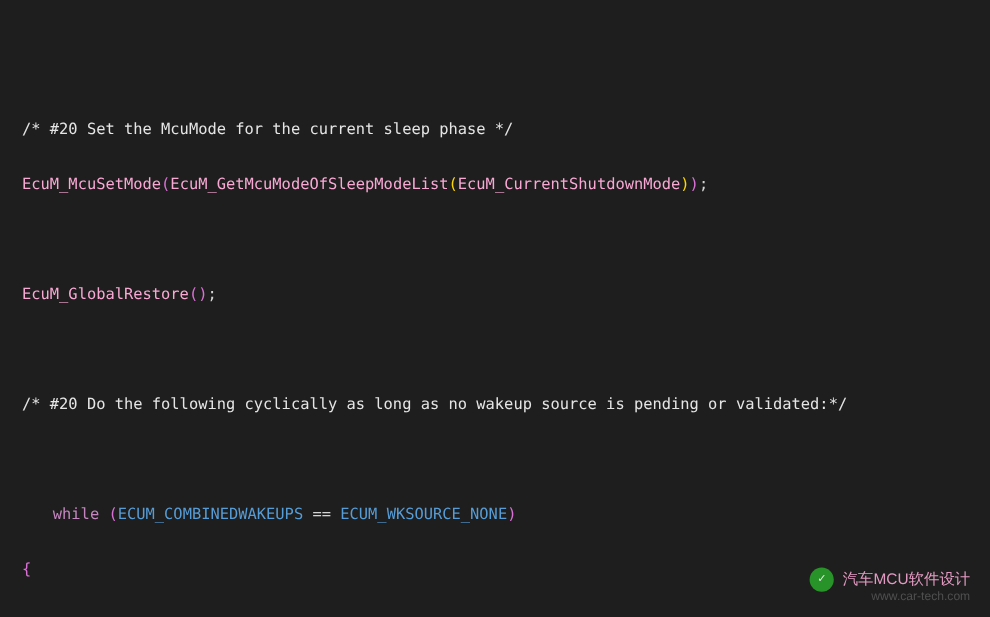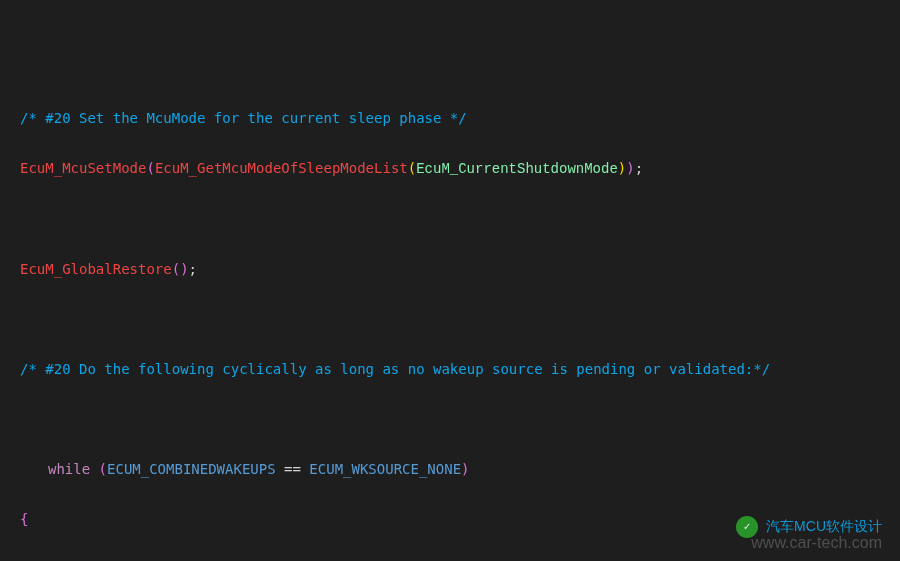--- a/index.html
+++ b/index.html
@@ -9,45 +9,45 @@
     font-size: 14px;
     line-height: 25px;
     color: #d4d4d4;
     width: 900px;
     height: 561px;
     overflow: hidden;
     white-space: pre;
     padding: 6px 0 0 20px;
   }
   .line { display: block; }
-  .comment { color: #0ea5e9; }
+  .comment { color: #e5e5e5; }
   .keyword { color: #c586c0; margin-left: 28px; }
-  .func { color: #ef4444; }
-  .var { color: #86efac; font-family: Liberation Mono, monospace; }
+  .func { color: #f9a8d4; }
+  .var { color: #f9a8d4; }
   .macro { color: #569cd6; }
   .paren { color: #ffd700; }
   .brace-p { color: #da70d6; }
   .punct { color: #d4d4d4; }
   .op { color: #d4d4d4; }
   .watermark {
     position: absolute;
     right: 18px;
     bottom: 22px;
     display: flex;
     align-items: center;
     gap: 8px;
     opacity: 0.9;
   }
   .wm-icon {
     width: 22px; height: 22px; border-radius: 50%;
     background: #2aa02a; display:flex; align-items:center; justify-content:center;
     color: white; font-size: 10px; font-family: sans-serif;
   }
-  .wm-text { color: #0ea5e9; font-family: sans-serif; font-size: 14px; }
-  .wm-sub { position:absolute; right:18px; bottom:6px; color:#777; font-family:sans-serif; font-size:16px; opacity:0.55;}
+  .wm-text { color: #f9a8d4; font-family: sans-serif; font-size: 14px; }
+  .wm-sub { position:absolute; right:18px; bottom:6px; color:#777; font-family:sans-serif; font-size:11px; opacity:0.55;}
 </style>
 </head>
 <body>
 
 
 
 <span class="line"><span class="comment">/* #20 Set the McuMode for the current sleep phase */</span></span>
 <span class="line"><span class="func">EcuM_McuSetMode</span><span class="brace-p">(</span><span class="func">EcuM_GetMcuModeOfSleepModeList</span><span class="paren">(</span><span class="var">EcuM_CurrentShutdownMode</span><span class="paren">)</span><span class="brace-p">)</span><span class="punct">;</span></span>
 <span class="line"> </span>
 <span class="line"><span class="func">EcuM_GlobalRestore</span><span class="brace-p">()</span><span class="punct">;</span></span>

